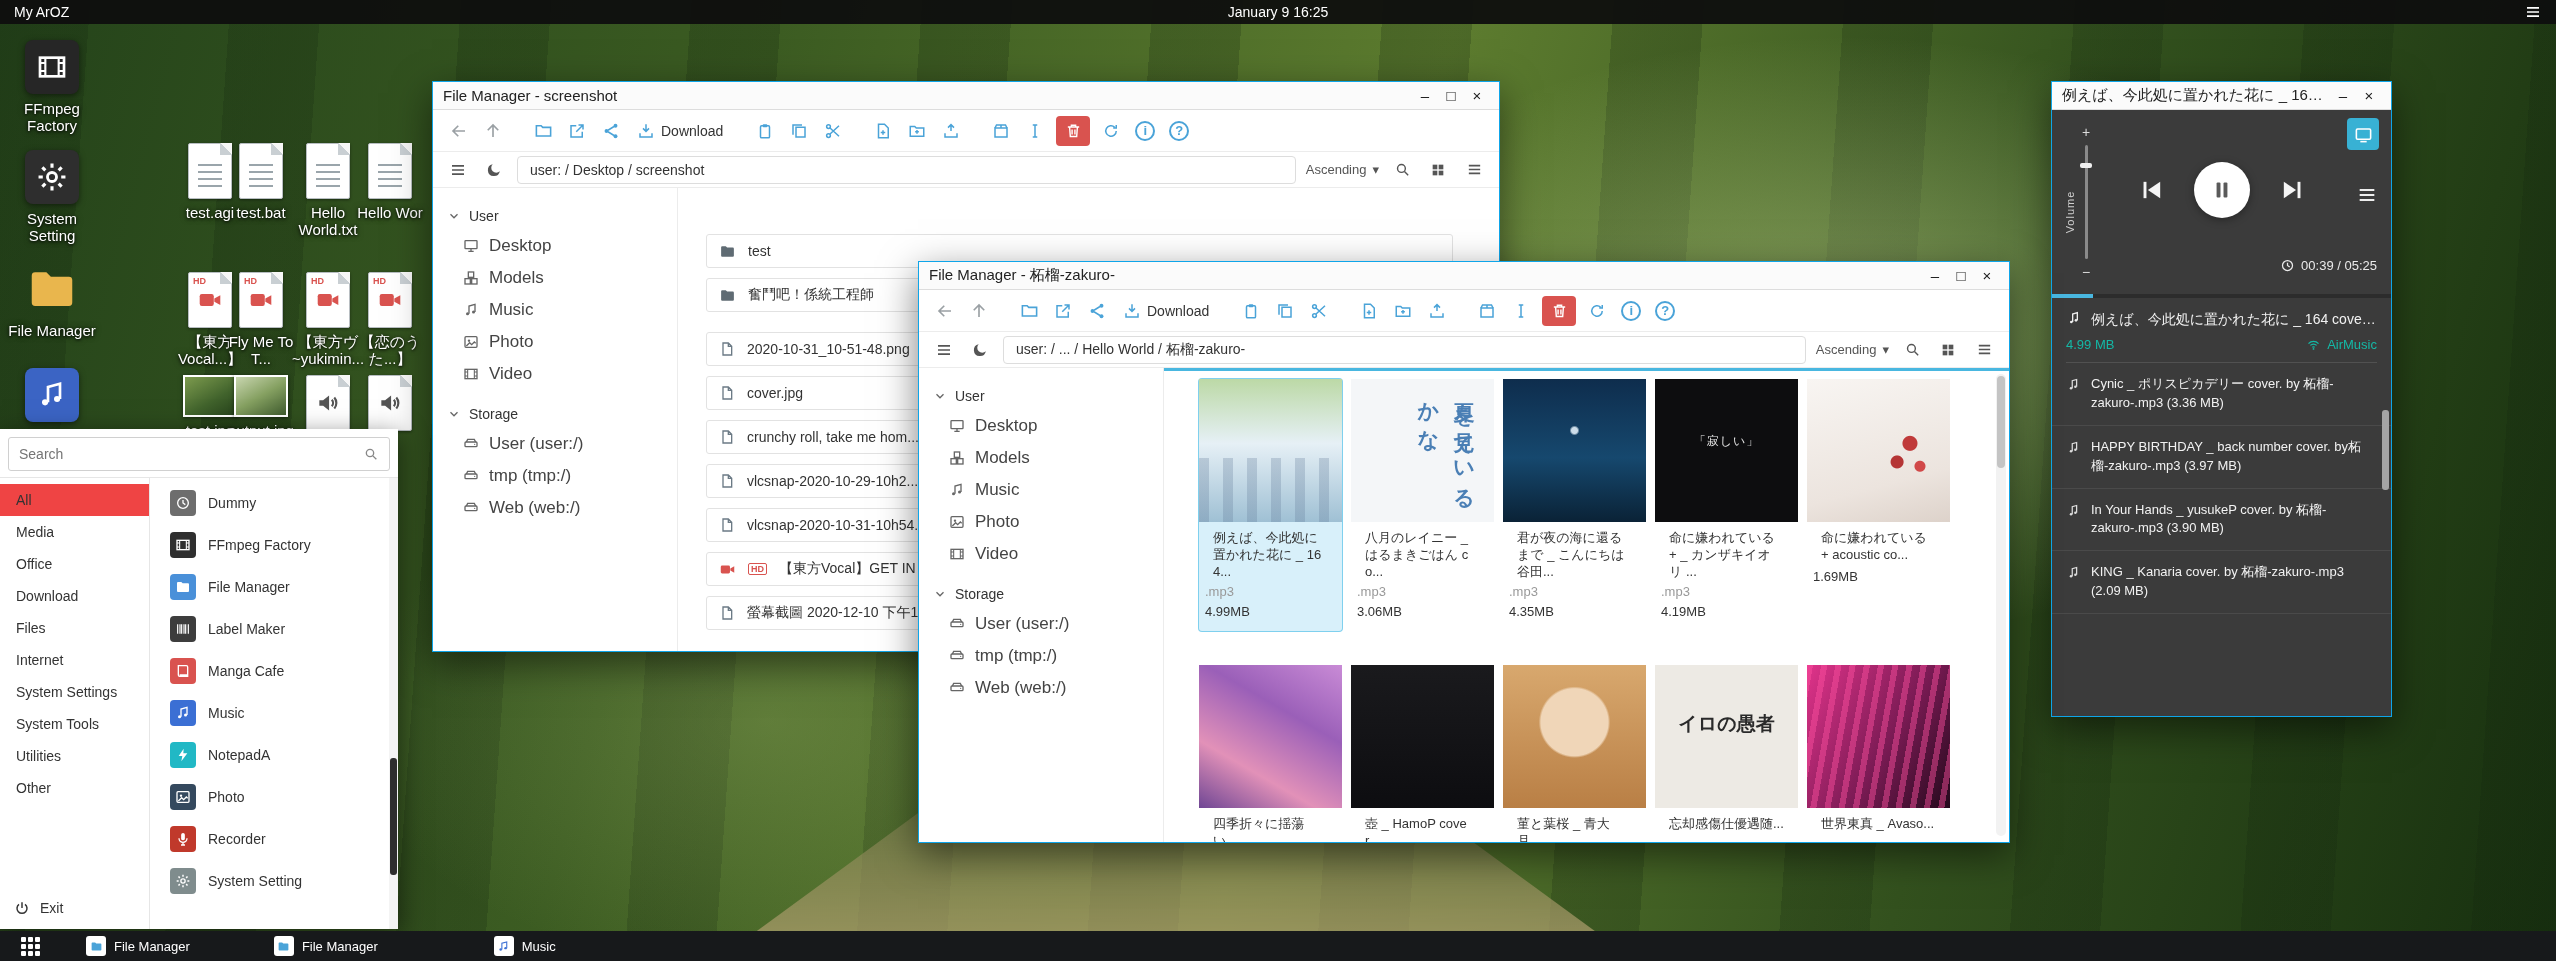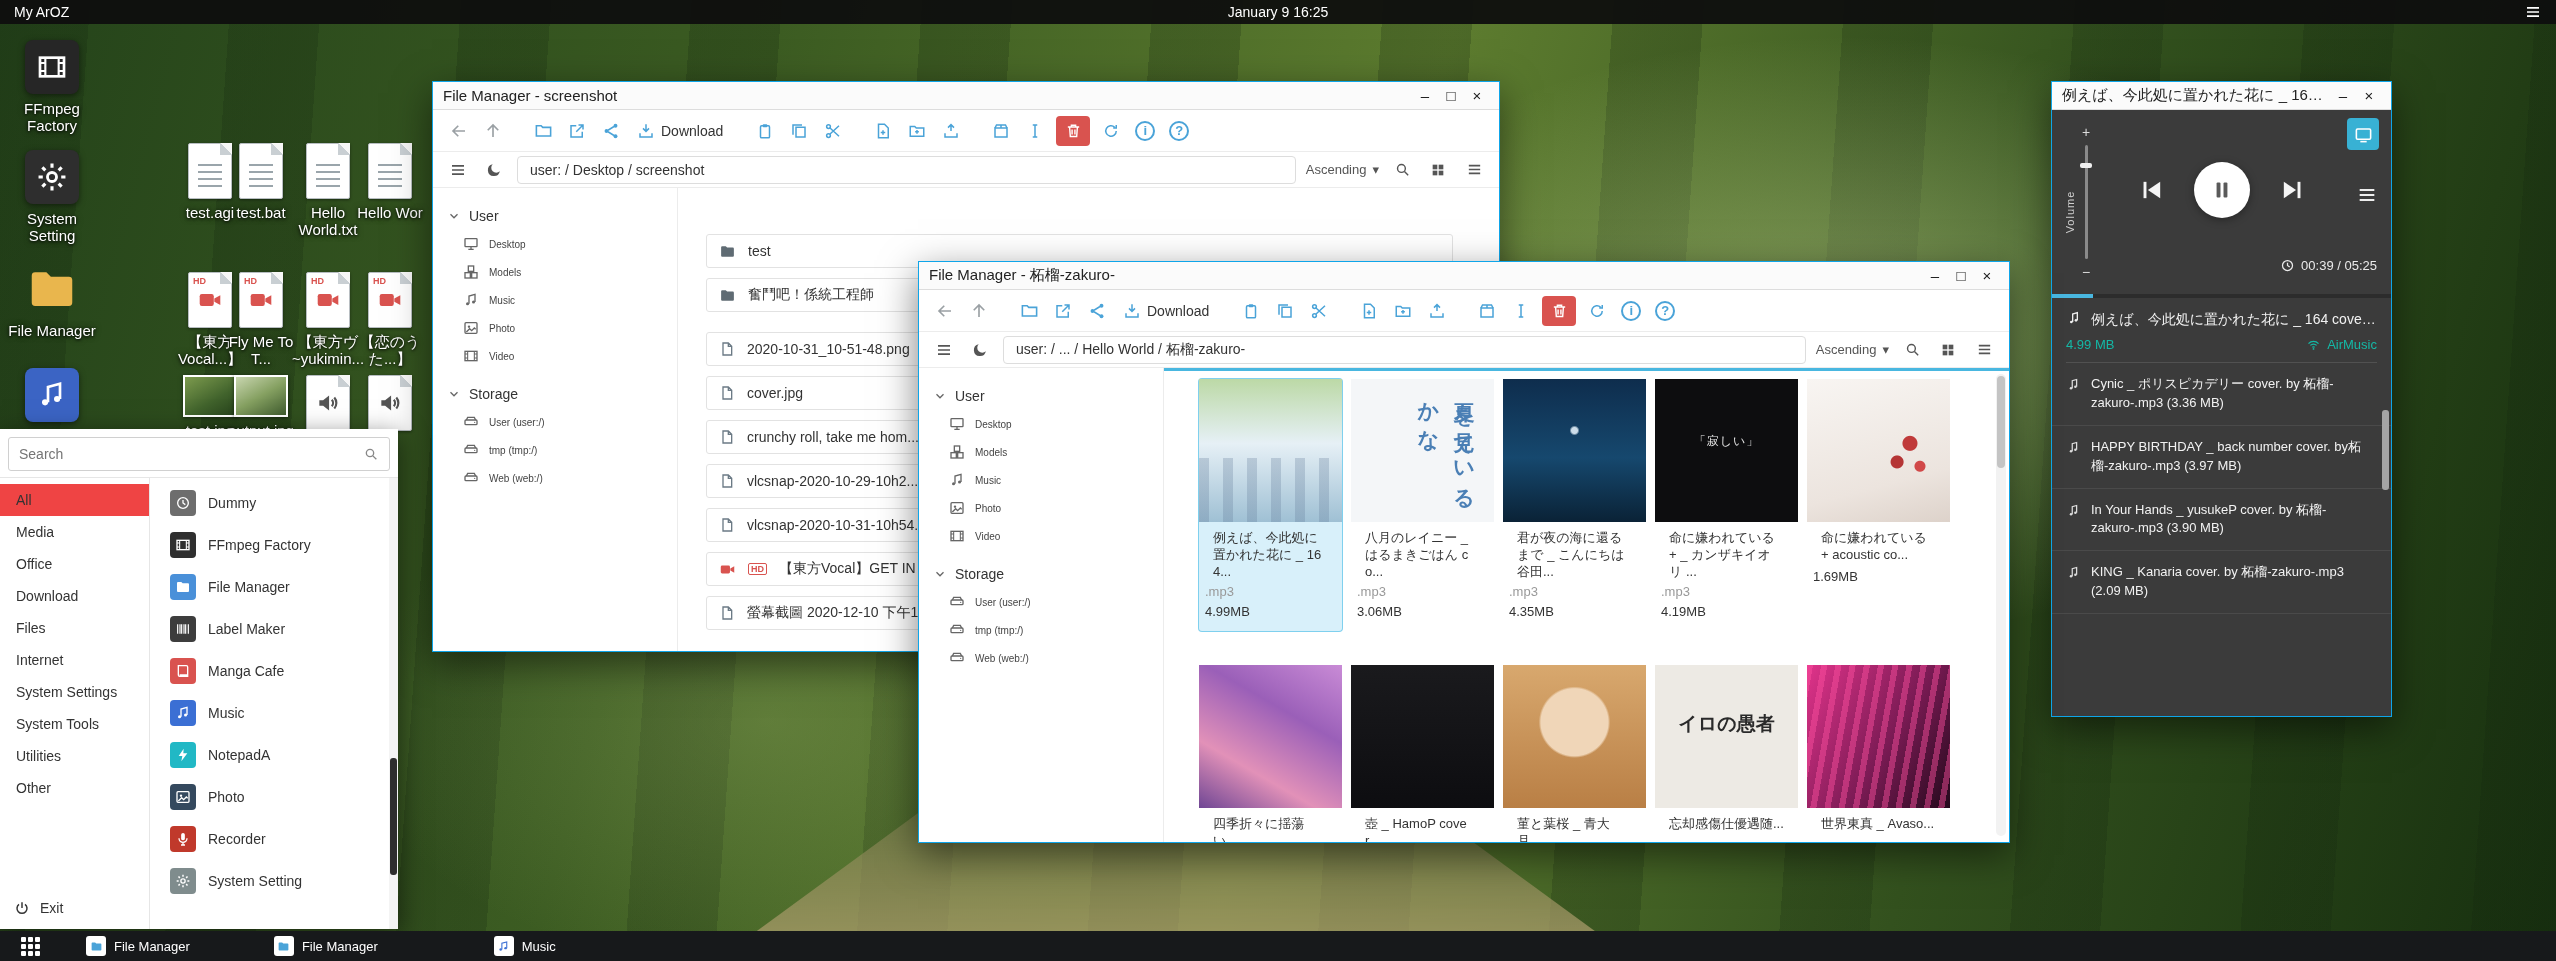--- a/index.html
+++ b/index.html
@@ -67,21 +67,21 @@
 .tb-trash{width:34px;height:30px;background:#d9534f;border-radius:4px;display:grid;place-items:center;color:#fff;margin:0 3px}
 .circ{font-size:13px;font-weight:bold;color:#4aa3d8;border:2px solid #4aa3d8;border-radius:50%;width:20px;height:20px;display:grid;place-items:center;margin:0 6px;line-height:1}
 .gap{width:14px;flex:0 0 14px}
 .pathbar{height:36px;flex:0 0 36px;display:flex;align-items:center;gap:10px;padding:0 12px;border-bottom:1px solid #ececec;color:#555}
 .crumb{flex:1;height:28px;border:1px solid #ddd;border-radius:4px;display:flex;align-items:center;padding:0 12px;font-size:14px;color:#333;background:#fff;white-space:nowrap;overflow:hidden}
 .sort{display:flex;align-items:center;gap:6px;font-size:13px;color:#555}
 .pbic{width:26px;height:26px;display:grid;place-items:center;color:#555}
 .wbody{flex:1;display:flex;min-height:0}
 .side{width:245px;flex:0 0 245px;border-right:1px solid #ececec;padding-top:14px;overflow:hidden}
 .side-h{display:flex;align-items:center;gap:8px;padding:6px 14px;font-size:14px;color:#333}
-.side-i{display:flex;align-items:center;gap:10px;padding:6px 14px 6px 30px;font-size:10px;color:#444}
+.side-i{display:flex;align-items:center;gap:10px;padding:6px 14px 6px 30px;font-size:17px;color:#444}
 .side svg{color:#666;flex:0 0 auto}
 .main{flex:1;position:relative;overflow:hidden;background:#fff}
 
 
 .flist{padding:46px 46px 0 28px}
 .frow{height:34px;border:1px solid #e2e2e2;border-radius:3px;margin-bottom:10px;display:flex;align-items:center;gap:12px;padding:0 12px;font-size:14px;color:#333;background:#fff}
 .frow.gap-top{margin-top:20px}
 .frow svg{flex:0 0 auto;color:#6b7a85}
 .frow.folder svg{color:#5f6b73}
 .frow.video svg{color:#d9534f}

